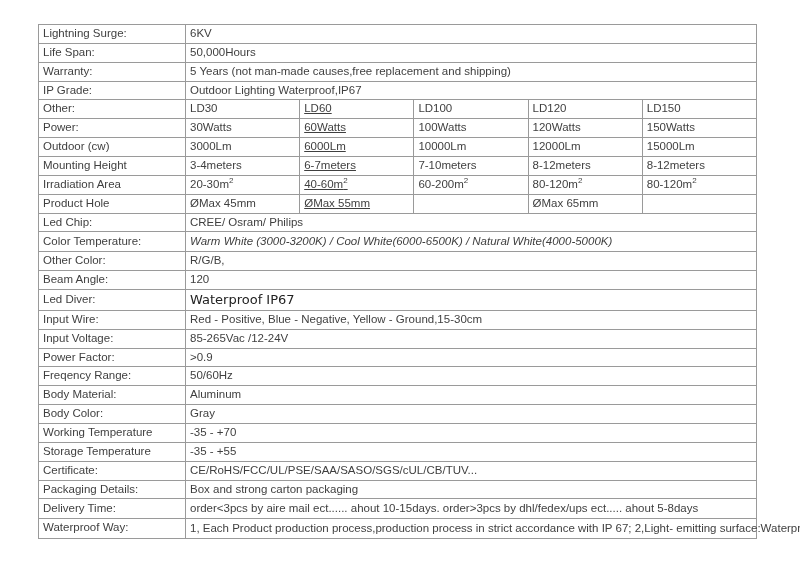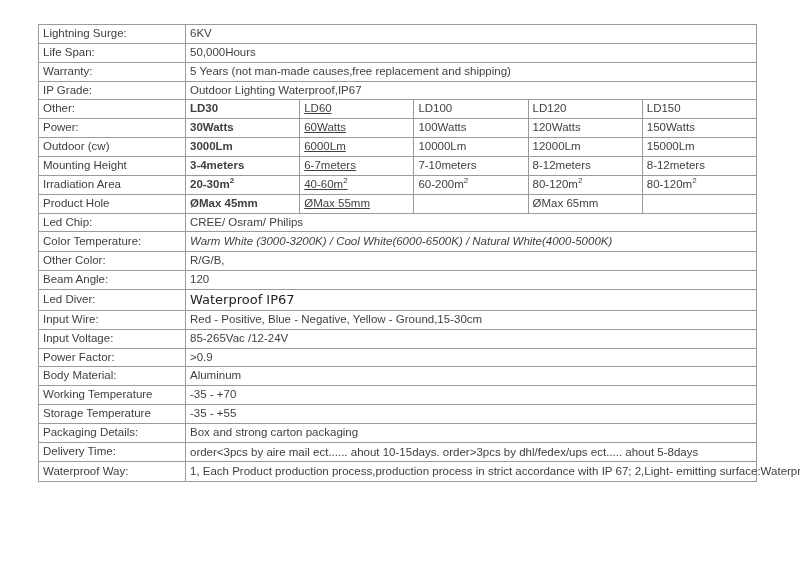--- a/index.html
+++ b/index.html
@@ -34,21 +34,21 @@
     padding: 1px 0 1px 4px;
     vertical-align: middle;
     white-space: nowrap;
     overflow: visible;
     height: 15px;
     background: #fff;
   }
   td.label {
     width: 142px;
   }
-  td.val-1 { width: 123px; font-weight: bold; }
+  td.val-1 { width: 123px; }
   td.val-2 { width: 97px; text-decoration: underline; }
   td.val-3 { width: 113px; }
   td.val-4 { width: 124px; }
   td.val-5 { width: 120px; }
 
   .sup {
     font-size: 8px;
     vertical-align: super;
     line-height: 0;
   }
@@ -184,30 +184,42 @@
       </tr>
       <tr>
         <td class="label">Input Voltage:</td>
         <td class="wide" colspan="5">85-265Vac /12-24V</td>
       </tr>
       <tr>
         <td class="label">Power Factor:</td>
         <td class="wide" colspan="5">&gt;0.9</td>
       </tr>
       <tr>
+        <td class="label">Freqency Range:</td>
+        <td class="wide" colspan="5">50/60Hz</td>
+      </tr>
+      <tr>
         <td class="label">Body Material:</td>
         <td class="wide" colspan="5">Aluminum</td>
       </tr>
       <tr>
+        <td class="label">Body Color:</td>
+        <td class="wide" colspan="5">Gray</td>
+      </tr>
+      <tr>
         <td class="label">Working Temperature</td>
         <td class="wide" colspan="5">-35 - +70</td>
       </tr>
       <tr>
         <td class="label">Storage Temperature</td>
         <td class="wide" colspan="5">-35 - +55</td>
+      </tr>
+      <tr>
+        <td class="label">Certificate:</td>
+        <td class="wide" colspan="5">CE/RoHS/FCC/UL/PSE/SAA/SASO/SGS/cUL/CB/TUV...</td>
       </tr>
       <tr>
         <td class="label">Packaging Details:</td>
         <td class="wide" colspan="5">Box and strong carton packaging</td>
       </tr>
       <tr>
         <td class="label tall-label">Delivery Time:</td>
         <td class="delivery" colspan="5">order&lt;3pcs by aire mail ect...... ahout 10-15days.
 order&gt;3pcs by dhl/fedex/ups ect..... ahout 5-8days</td>
       </tr>

